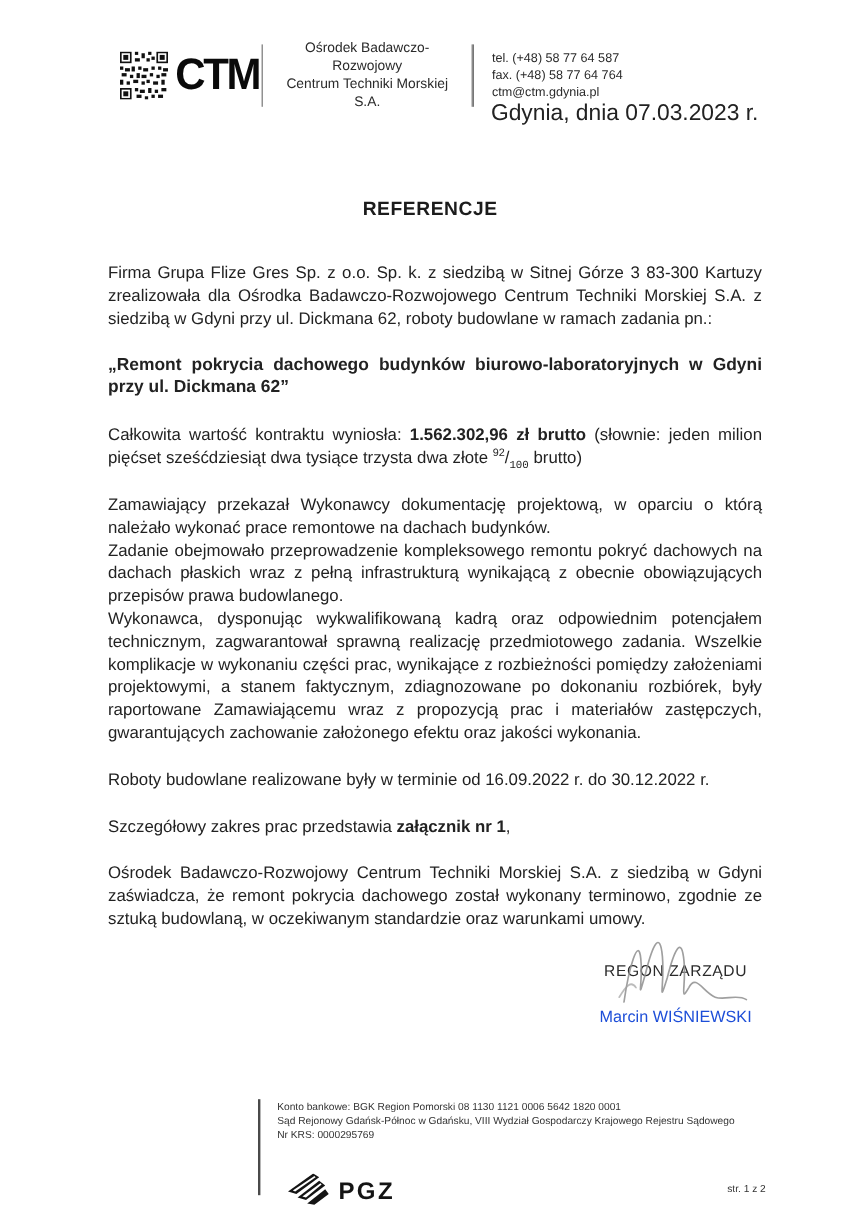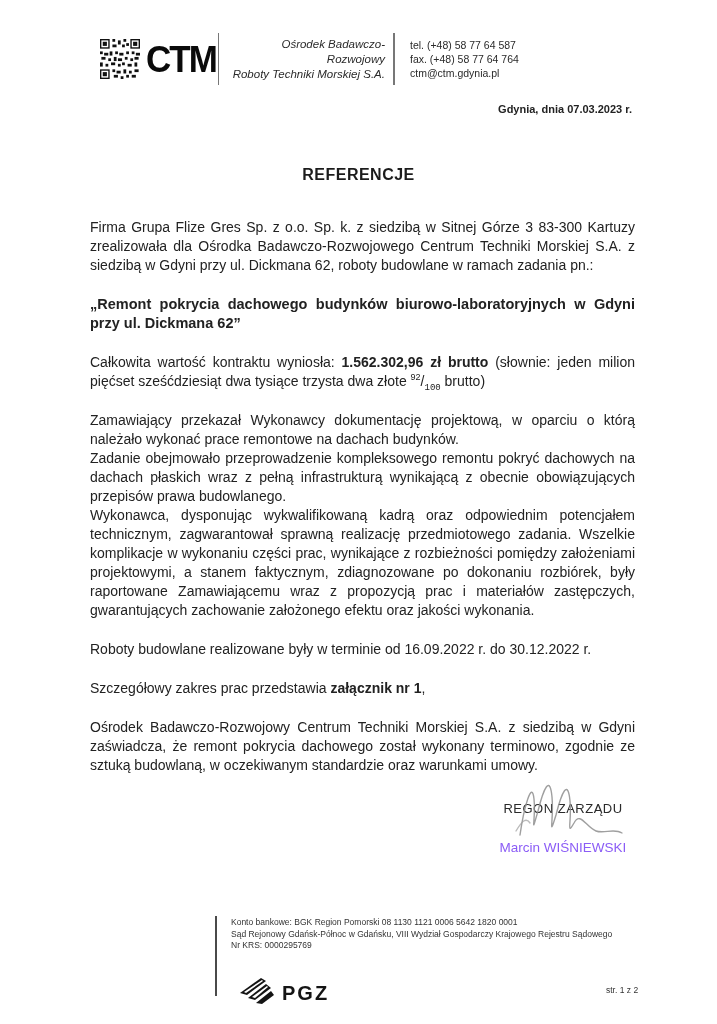--- a/index.html
+++ b/index.html
@@ -20,26 +20,26 @@
   }
   .logo-block{display:flex;align-items:flex-start;gap:6px;width:118px;flex:0 0 auto;}
   .qr{width:40px;height:40px;display:block;}
   .logo-text{
     font-size:35px;font-weight:bold;letter-spacing:-2px;
     color:#0a0a0a;line-height:40px;
     transform:scaleY(1.05);
   }
   .vdiv{width:1px;background:#777;height:52px;flex:0 0 auto;}
   .hcol{font-size:11px;line-height:15px;color:#2a2a2a;}
-  .hcol.org{width:158px;text-align:right;padding:0 8px;flex:0 0 auto;font-size:11.5px;font-style:italic;}
+  .hcol.org{width:158px;text-align:center;padding:0 8px;flex:0 0 auto;font-size:11.5px;}
   .hcol.addr{width:120px;padding-left:17px;flex:0 0 auto;line-height:14px;font-size:10.5px;}
   .hcol.contact{padding-left:15px;flex:0 0 auto;line-height:14px;font-size:10.5px;}
 
   
-  .dateline{position:absolute;top:103px;right:85px;font-size:11px;color:#222;font-weight:bold;}
+  .dateline{position:absolute;top:84px;right:85px;font-size:19px;color:#222;}
   .doc-title{
     position:absolute;top:166px;left:0;width:100%;
     text-align:center;font-size:16px;font-weight:bold;letter-spacing:.5px;
   }
   .doc-title span{
     text-decoration-thickness:1.5px;
     text-underline-offset:3px;
   }
 
   
@@ -51,21 +51,21 @@
   .body-text p.tight{margin:0;}
   .body-text p.after-block{margin-top:20px;}
   .bold{font-weight:bold;}
   .project-title{font-weight:bold;font-size:14.5px;}
   sup.frac{font-size:9px;vertical-align:super;line-height:0;}
   sub.frac{font-size:9px;vertical-align:sub;line-height:0;font-family:Liberation Mono, monospace;}
 
   
   .sig-block{position:absolute;top:801px;left:488px;width:150px;text-align:center;}
   .sig-role{font-size:13px;letter-spacing:.5px;color:#2a2a2a;}
-  .sig-name{font-size:13.5px;margin-top:24px;color:#8b5cf6;}
+  .sig-name{font-size:13.5px;margin-top:24px;color:#1d4ed8;}
   .sig-scribble{position:absolute;left:18px;top:-28px;pointer-events:none;}
 
   
   .footer-bar{position:absolute;left:215px;top:916px;width:2px;height:80px;background:#4a4a4a;}
   .footer-text{
     position:absolute;left:231px;top:917px;width:470px;
     font-size:8.5px;line-height:11.5px;color:#333;
   }
   .pgz{position:absolute;left:240px;top:978px;display:flex;align-items:flex-end;gap:8px;}
   .pgz-label{font-size:20px;font-weight:bold;letter-spacing:2px;color:#141414;}
@@ -133,21 +133,21 @@
           <rect x="23" y="26" width="3" height="2"></rect>
         </g>
       </svg>
       <div class="logo-text">CTM</div>
     </div>
 
     <div class="vdiv"></div>
 
     <div class="hcol org">
       <div>Ośrodek Badawczo-Rozwojowy</div>
-      <div>Roboty Techniki Morskiej S.A.</div>
+      <div>Centrum Techniki Morskiej S.A.</div>
     </div>
 
     <div class="vdiv"></div>
 
 
     <div class="vdiv"></div>
 
     <div class="hcol contact">
       <div>tel. (+48) 58 77 64 587</div>
       <div>fax. (+48) 58 77 64 764</div>

